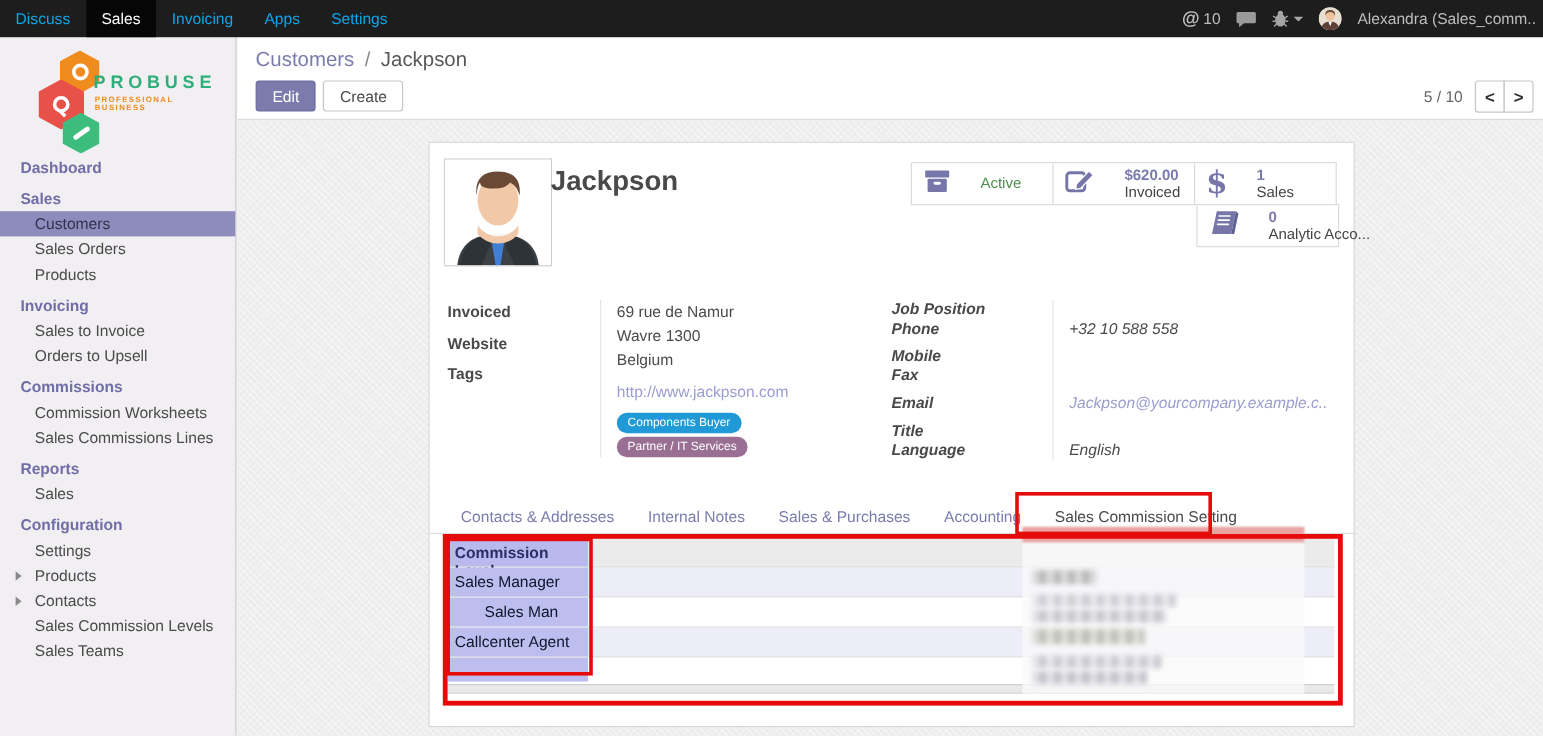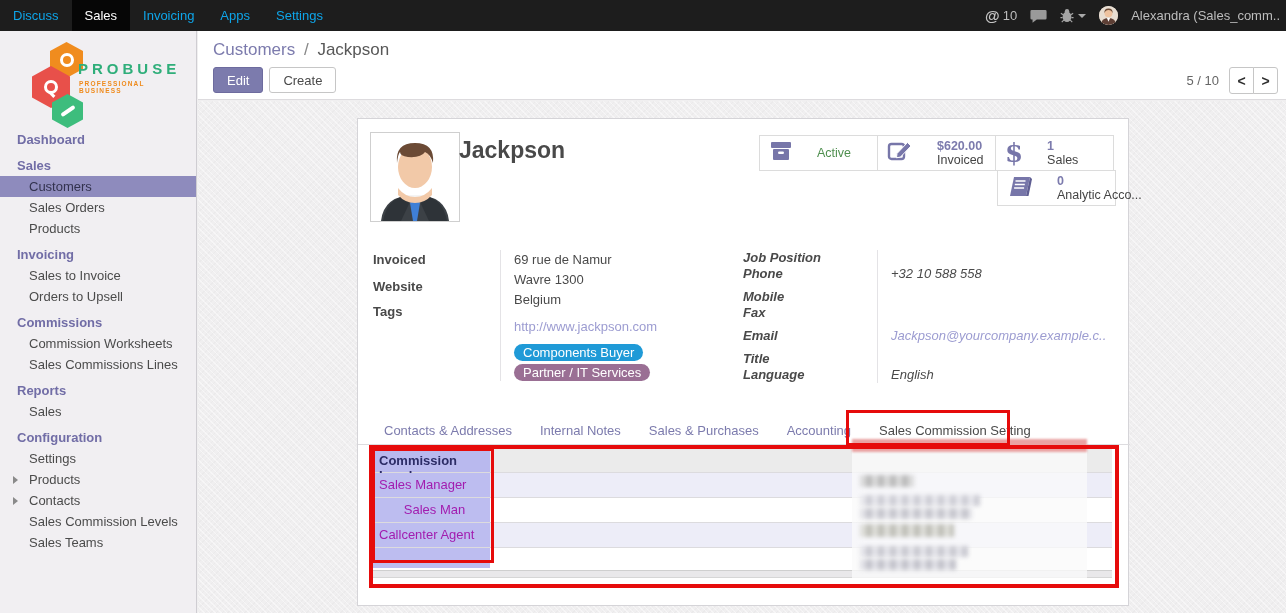--- a/index.html
+++ b/index.html
@@ -85,32 +85,32 @@
   .fcol-labels { width:128px; border-right:1px solid #e4e3e6; }
   .fgroup-right .fcol-labels { width:135px; }
   .fcol-values { flex:1; padding-left:13px; }
   .frow-label { font-size:13px; font-weight:bold; color:#494949; line-height:16px; }
   .frow-value { font-size:13px; color:#4a4a4a; line-height:16px; min-height:16px; }
   .grp-break { margin-top:7px; }
   .addr-line { line-height:20px; }
   .link { color:#9c9cd1; cursor:pointer; }
   .row-gap { margin-top:9px; }
   .tagrow { display:flex; flex-direction:column; gap:3px; align-items:flex-start; }
-  .tag { font-size:13px; color:#fff; border-radius:9px; padding:1px 9px; line-height:15px; cursor:pointer; }
+  .tag { font-size:10px; color:#fff; border-radius:9px; padding:1px 9px; line-height:15px; cursor:pointer; }
 
   
   .tabs { position:absolute; left:0; top:300px; width:772px; border-bottom:1px solid #dddcdf; display:flex; padding-left:12px; height:26px; }
   .tab { font-size:13px; color:#7c7bad; padding:4px 14px 0 14px; cursor:pointer; white-space:nowrap; }
   .tab.active { color:#4a4a4a; }
 
   
   .ctable { position:absolute; left:15px; top:330px; width:739px; }
   .crow { display:flex; border-bottom:1px solid #dcdbde; }
   .crow-header { height:24px; background:#ebebeb; }
-  .ccell-left { width:117px; background:#bdbdf0; font-size:13px; color:#a21caf; padding:4px 0 0 6px; }
+  .ccell-left { width:117px; background:#bdbdf0; font-size:13px; color:#0f172a; padding:4px 0 0 6px; }
   .crow-header .ccell-left { font-weight:bold; color:#2c2c66; background:#b9b9ee; }
   .ccell-rest { flex:1; }
   .scrollbar-bar { position:absolute; left:15px; top:451px; width:739px; height:8px; background:#e9e8ea; border-top:1px solid #cfcfcf; border-bottom:1px solid #d6d6d6; }
 
   
   .blur-col { position:absolute; left:494px; top:320px; width:235px; height:139px; background:rgba(250,250,250,0.78); z-index:5; }
   .pink-strip { position:absolute; left:0; top:0; width:235px; height:13px; background:#eaa2a2; filter:blur(1px); }
   .blur-block { position:absolute; filter:blur(2px); border-radius:1px;
     background-image:repeating-linear-gradient(90deg, rgba(255,255,255,.35) 0 6px, rgba(0,0,0,.06) 6px 12px); }
 

